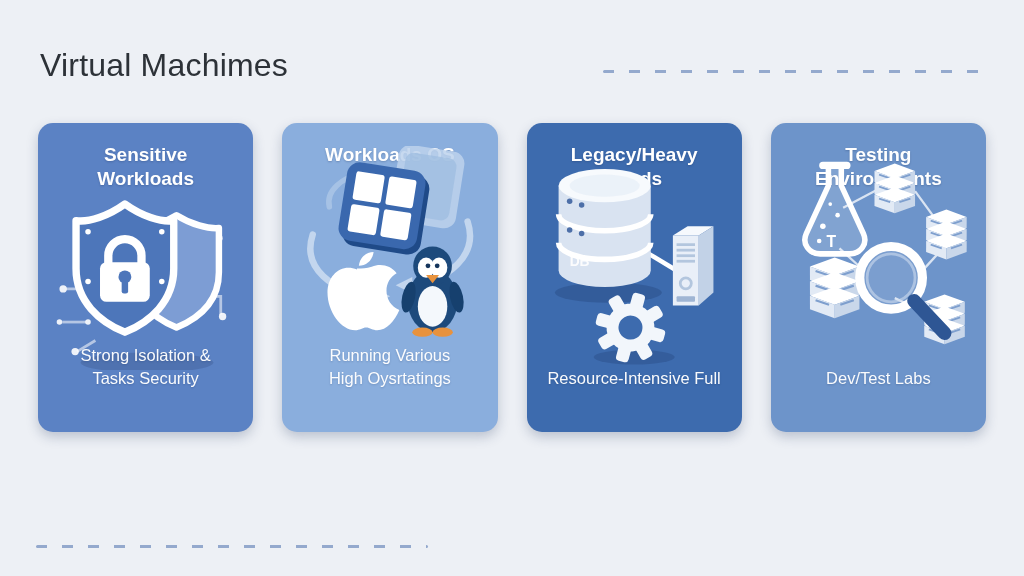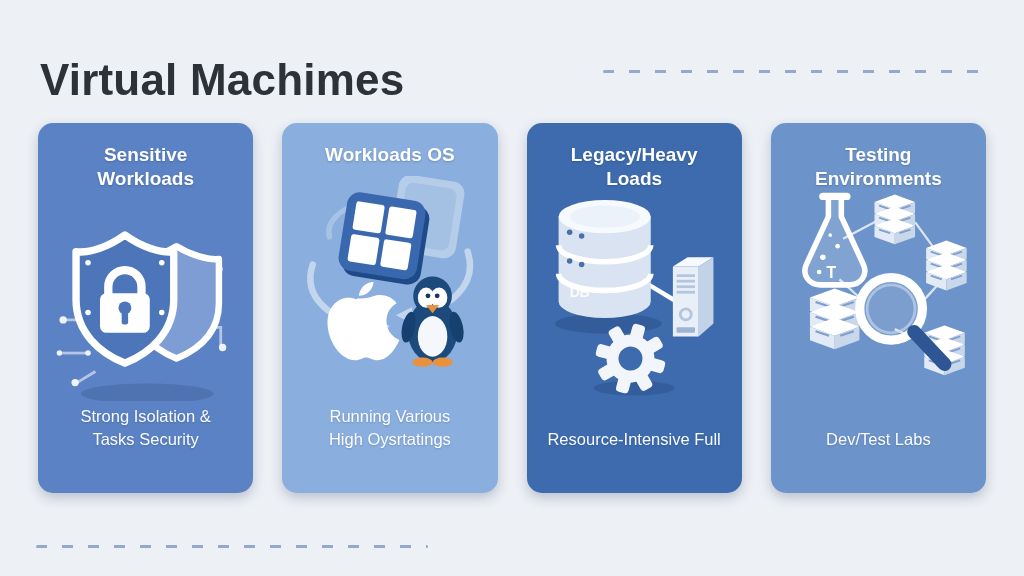--- a/index.html
+++ b/index.html
@@ -3,31 +3,31 @@
 <meta charset="utf-8">
 <style>
   html,body{margin:0;padding:0}
   body{
     width:1024px;height:576px;position:relative;overflow:hidden;
     background:#edf0f5;
     font-family:"Liberation Sans",sans-serif;
   }
   .page-title{
     position:absolute;left:40px;top:26px;
-    font-size:44px;font-weight:700;line-height:1.14;
+    font-size:32px;font-weight:400;line-height:1.14;
     color:#2d3238;letter-spacing:.2px;
   }
   .dash{
     position:absolute;height:3px;border-radius:2px;
     background:repeating-linear-gradient(90deg,#94a9cd 0 11px,transparent 11px 26px);
   }
   .dash-top{left:603px;width:388px;top:70px}
   .dash-bottom{left:36px;width:392px;top:545px}
   .cards{
-    position:absolute;left:38px;top:123px;width:948px;height:370px;
+    position:absolute;left:38px;top:123px;width:948px;height:309px;
     display:flex;gap:29px;
   }
   .card{
     flex:1;border-radius:15px;color:#fff;position:relative;
     display:flex;flex-direction:column;align-items:center;
     padding:20px 10px 22px;
     box-shadow:0 5px 12px rgba(40,60,100,.25);
   }
   .card h2{
     font-size:19px;font-weight:700;text-align:center;line-height:1.28;

